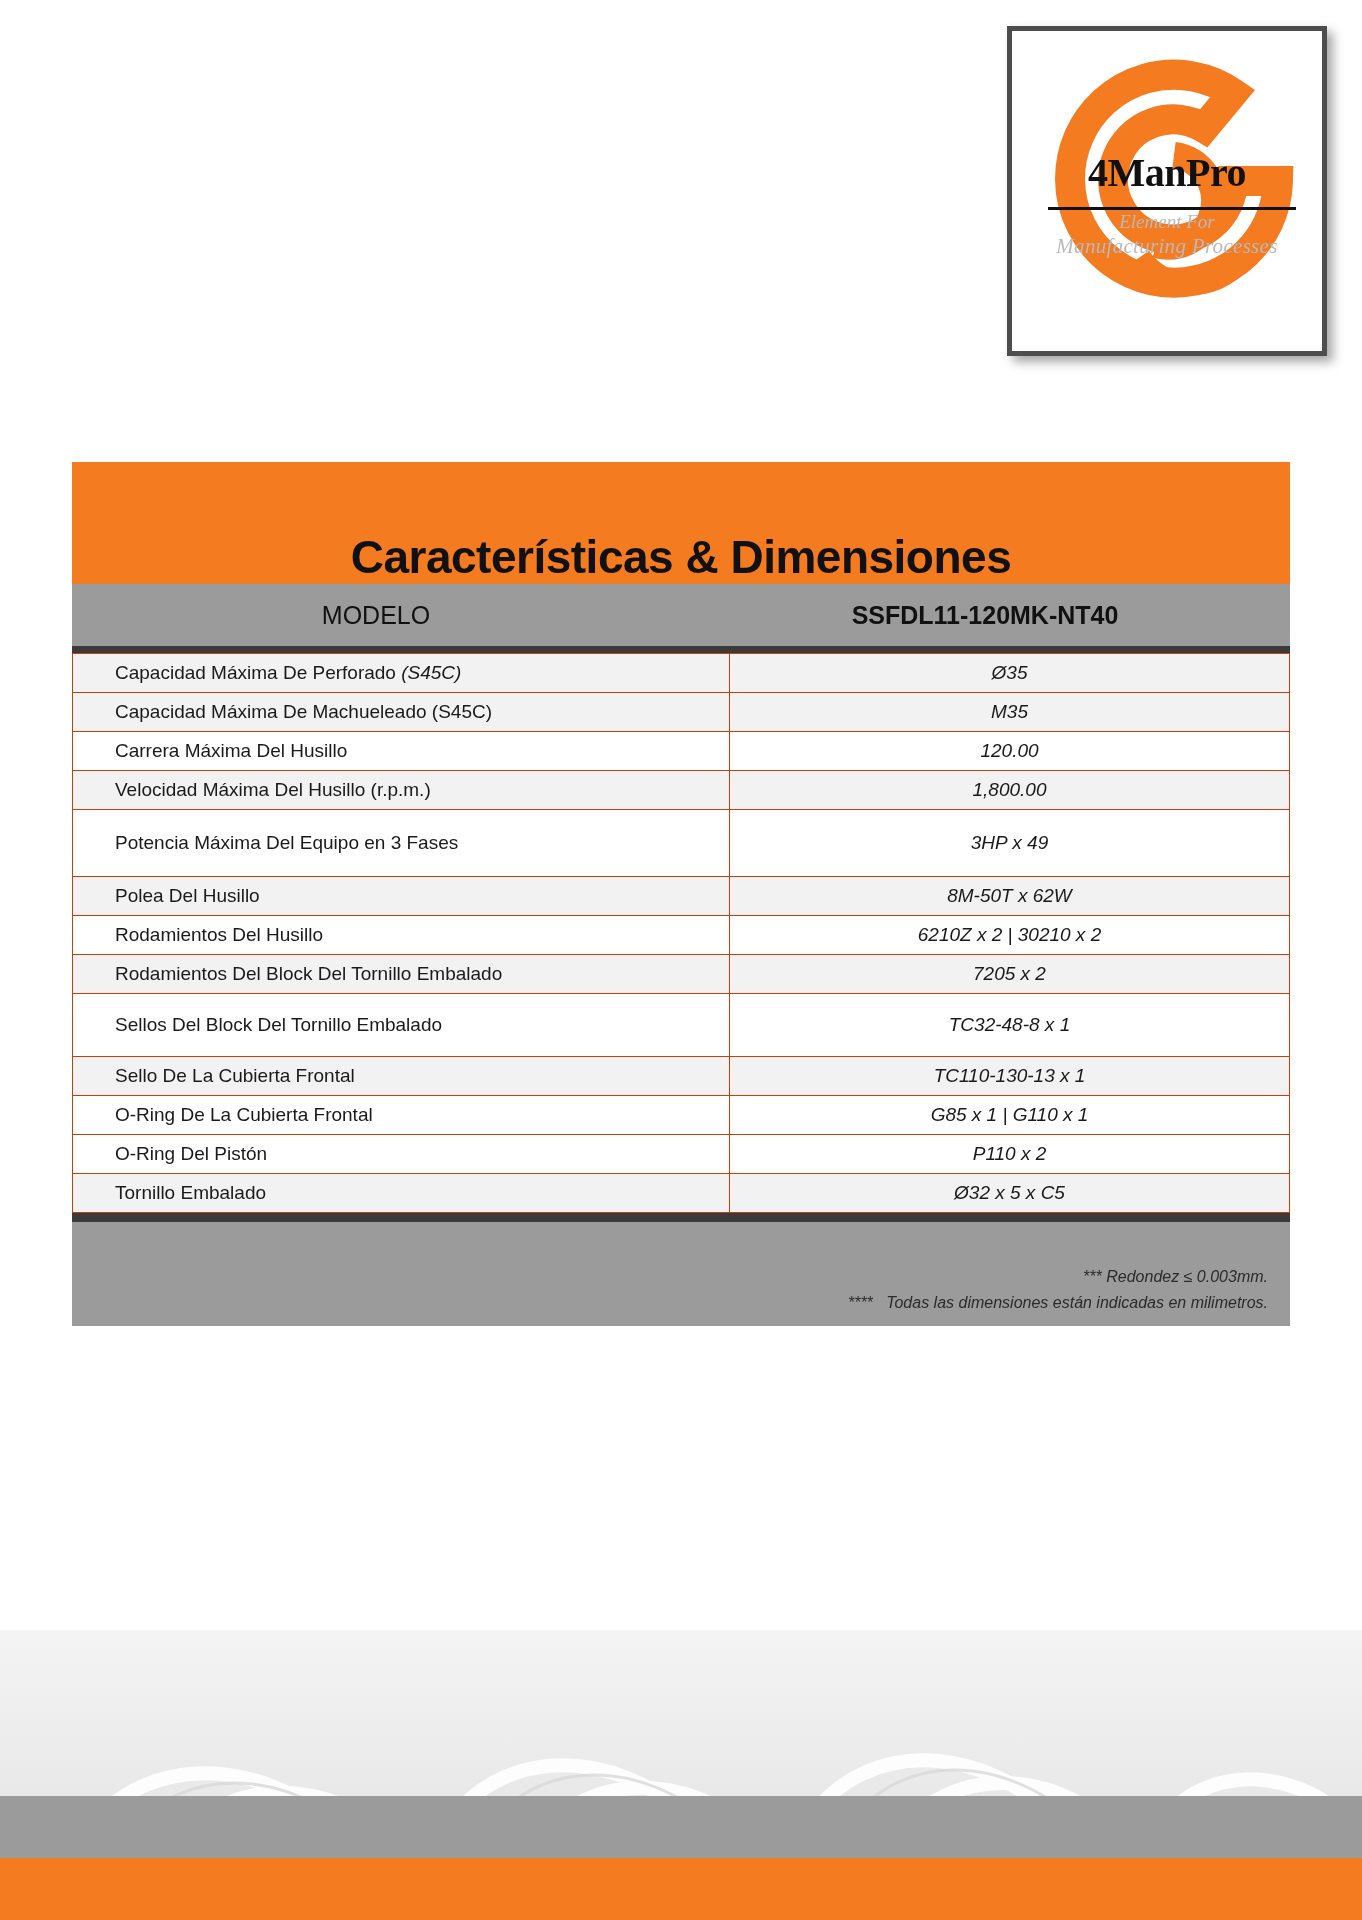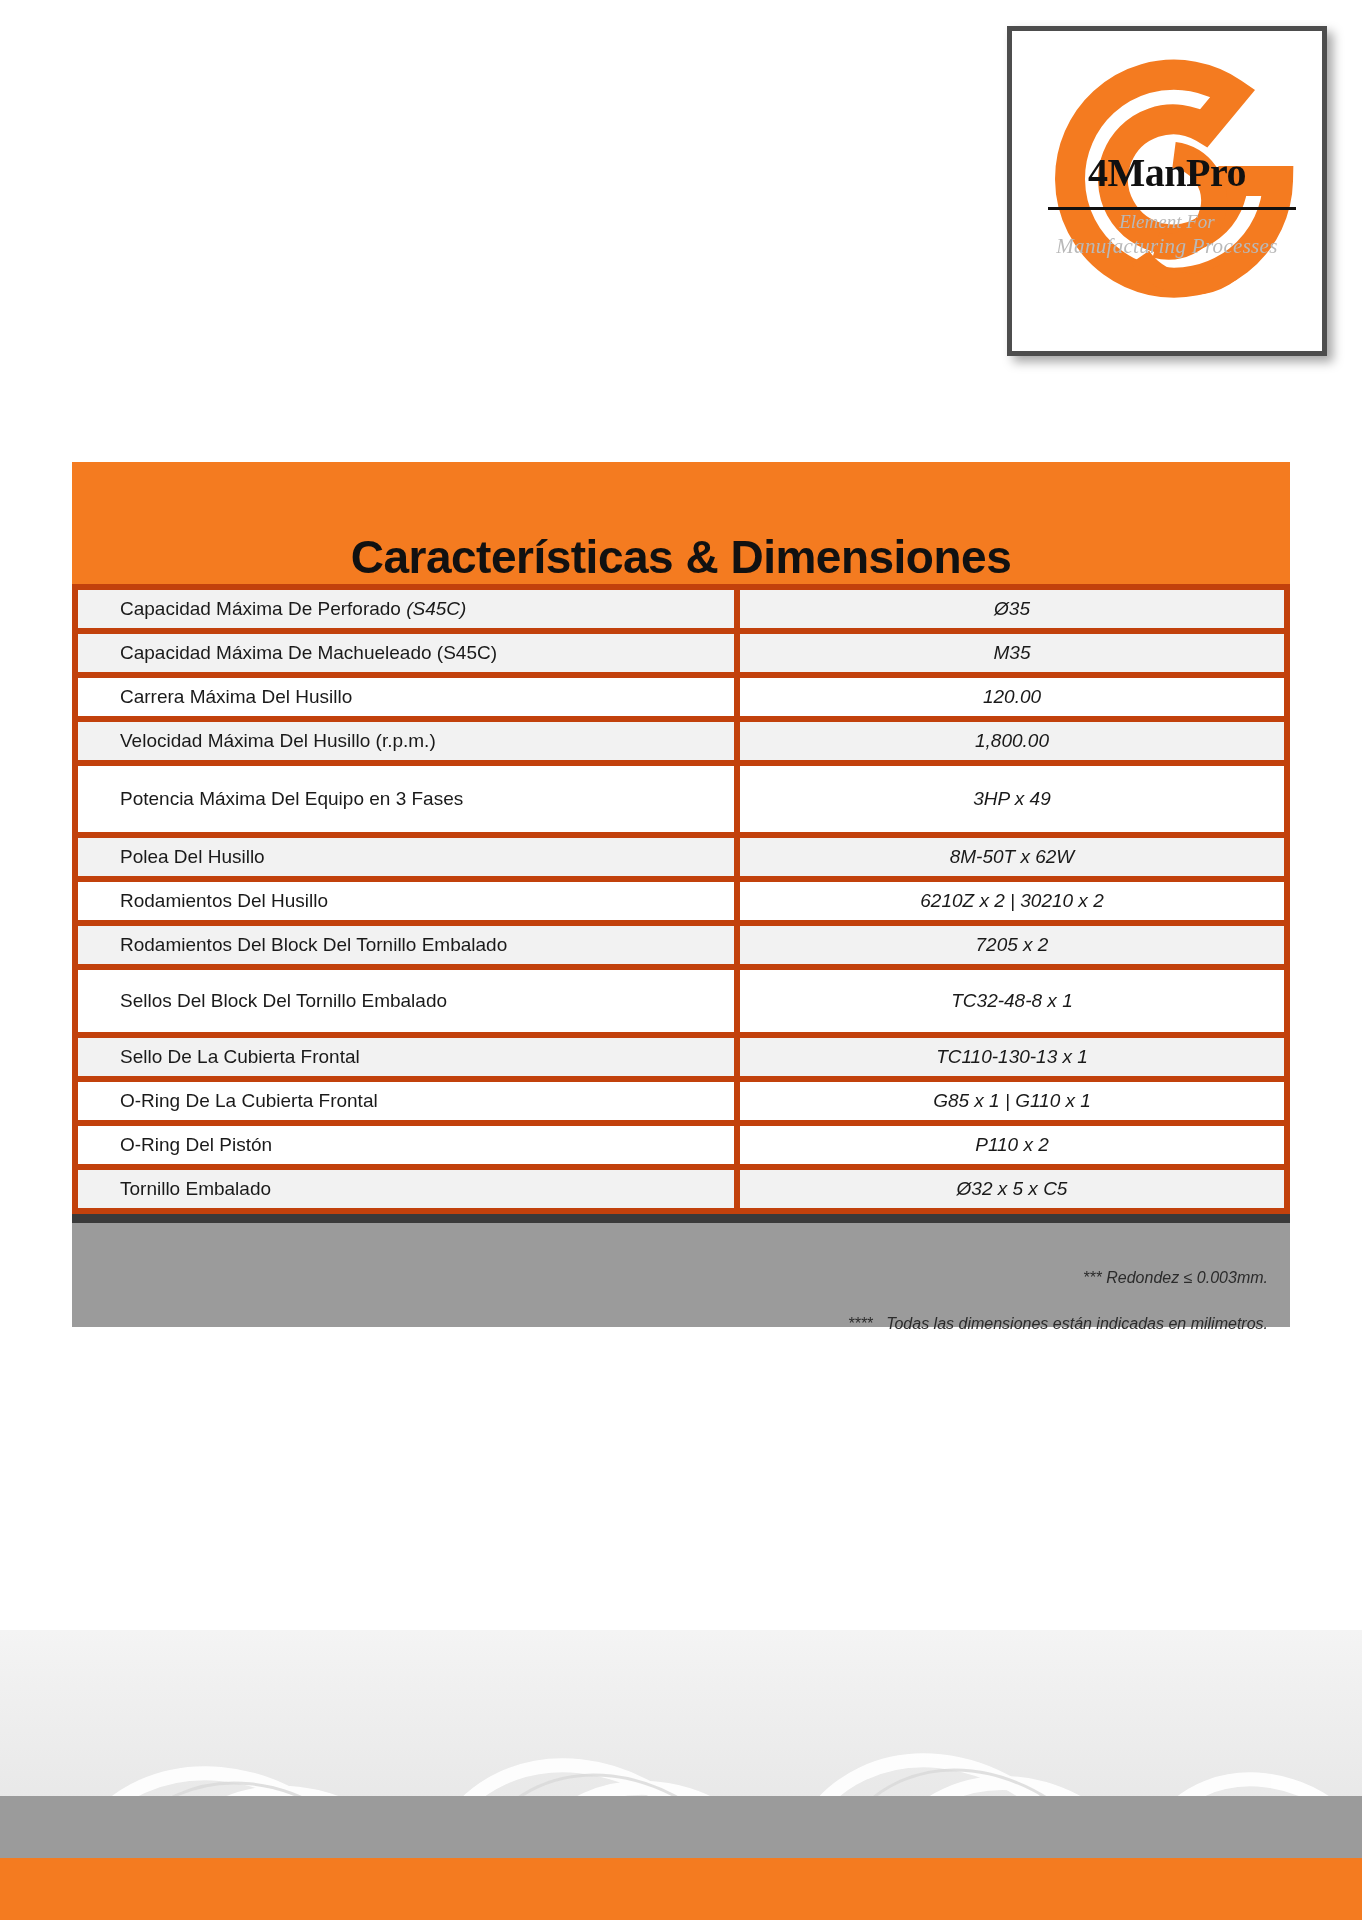--- a/index.html
+++ b/index.html
@@ -119,21 +119,21 @@
     font-weight: bold;
     color: #111111;
   }
 
   table.spec {
     width: 100%;
     border-collapse: collapse;
     table-layout: fixed;
   }
   table.spec td {
-    border: 6px solid #c2410c;
+    border: 1px solid #c2410c;
     height: 38px;
     font-size: 19px;
     color: #1a1a1a;
     padding: 0 6px;
   }
   table.spec td.label {
     width: 608px;
     padding-left: 42px;
   }
   table.spec td.value {
@@ -160,21 +160,21 @@
   .footer-notes .n1,
   .footer-notes .n2 {
     position: absolute;
     right: 22px;
     font-style: italic;
     font-size: 16px;
     color: #2b2b2b;
     white-space: pre;
   }
   .footer-notes .n1 { top: 46px; }
-  .footer-notes .n2 { top: 72px; margin-top: 20px; }
+  .footer-notes .n2 { top: 72px; }
 
   
   .band {
     position: absolute;
     left: 0;
     bottom: 0;
     width: 1362px;
     height: 290px;
     overflow: hidden;
   }
@@ -222,20 +222,24 @@
     </div>
   </div>
 </div>
 
 <div class="card">
 
   <div class="card-title">
     <h1>Características &amp; Dimensiones</h1>
   </div>
 
+  <div class="model-row">
+    <div class="cell-l">MODELO</div>
+    <div class="cell-r">SSFDL11-120MK-NT40</div>
+  </div>
 
   <table class="spec">
     <tbody>
       <tr class="alt">
         <td class="label"><span>Capacidad Máxima De Perforado </span><span class="it">(S45C)</span></td>
         <td class="value">Ø35</td>
       </tr>
       <tr class="alt">
         <td class="label"><span>Capacidad Máxima De Machueleado (S45C)</span></td>
         <td class="value">M35</td>

